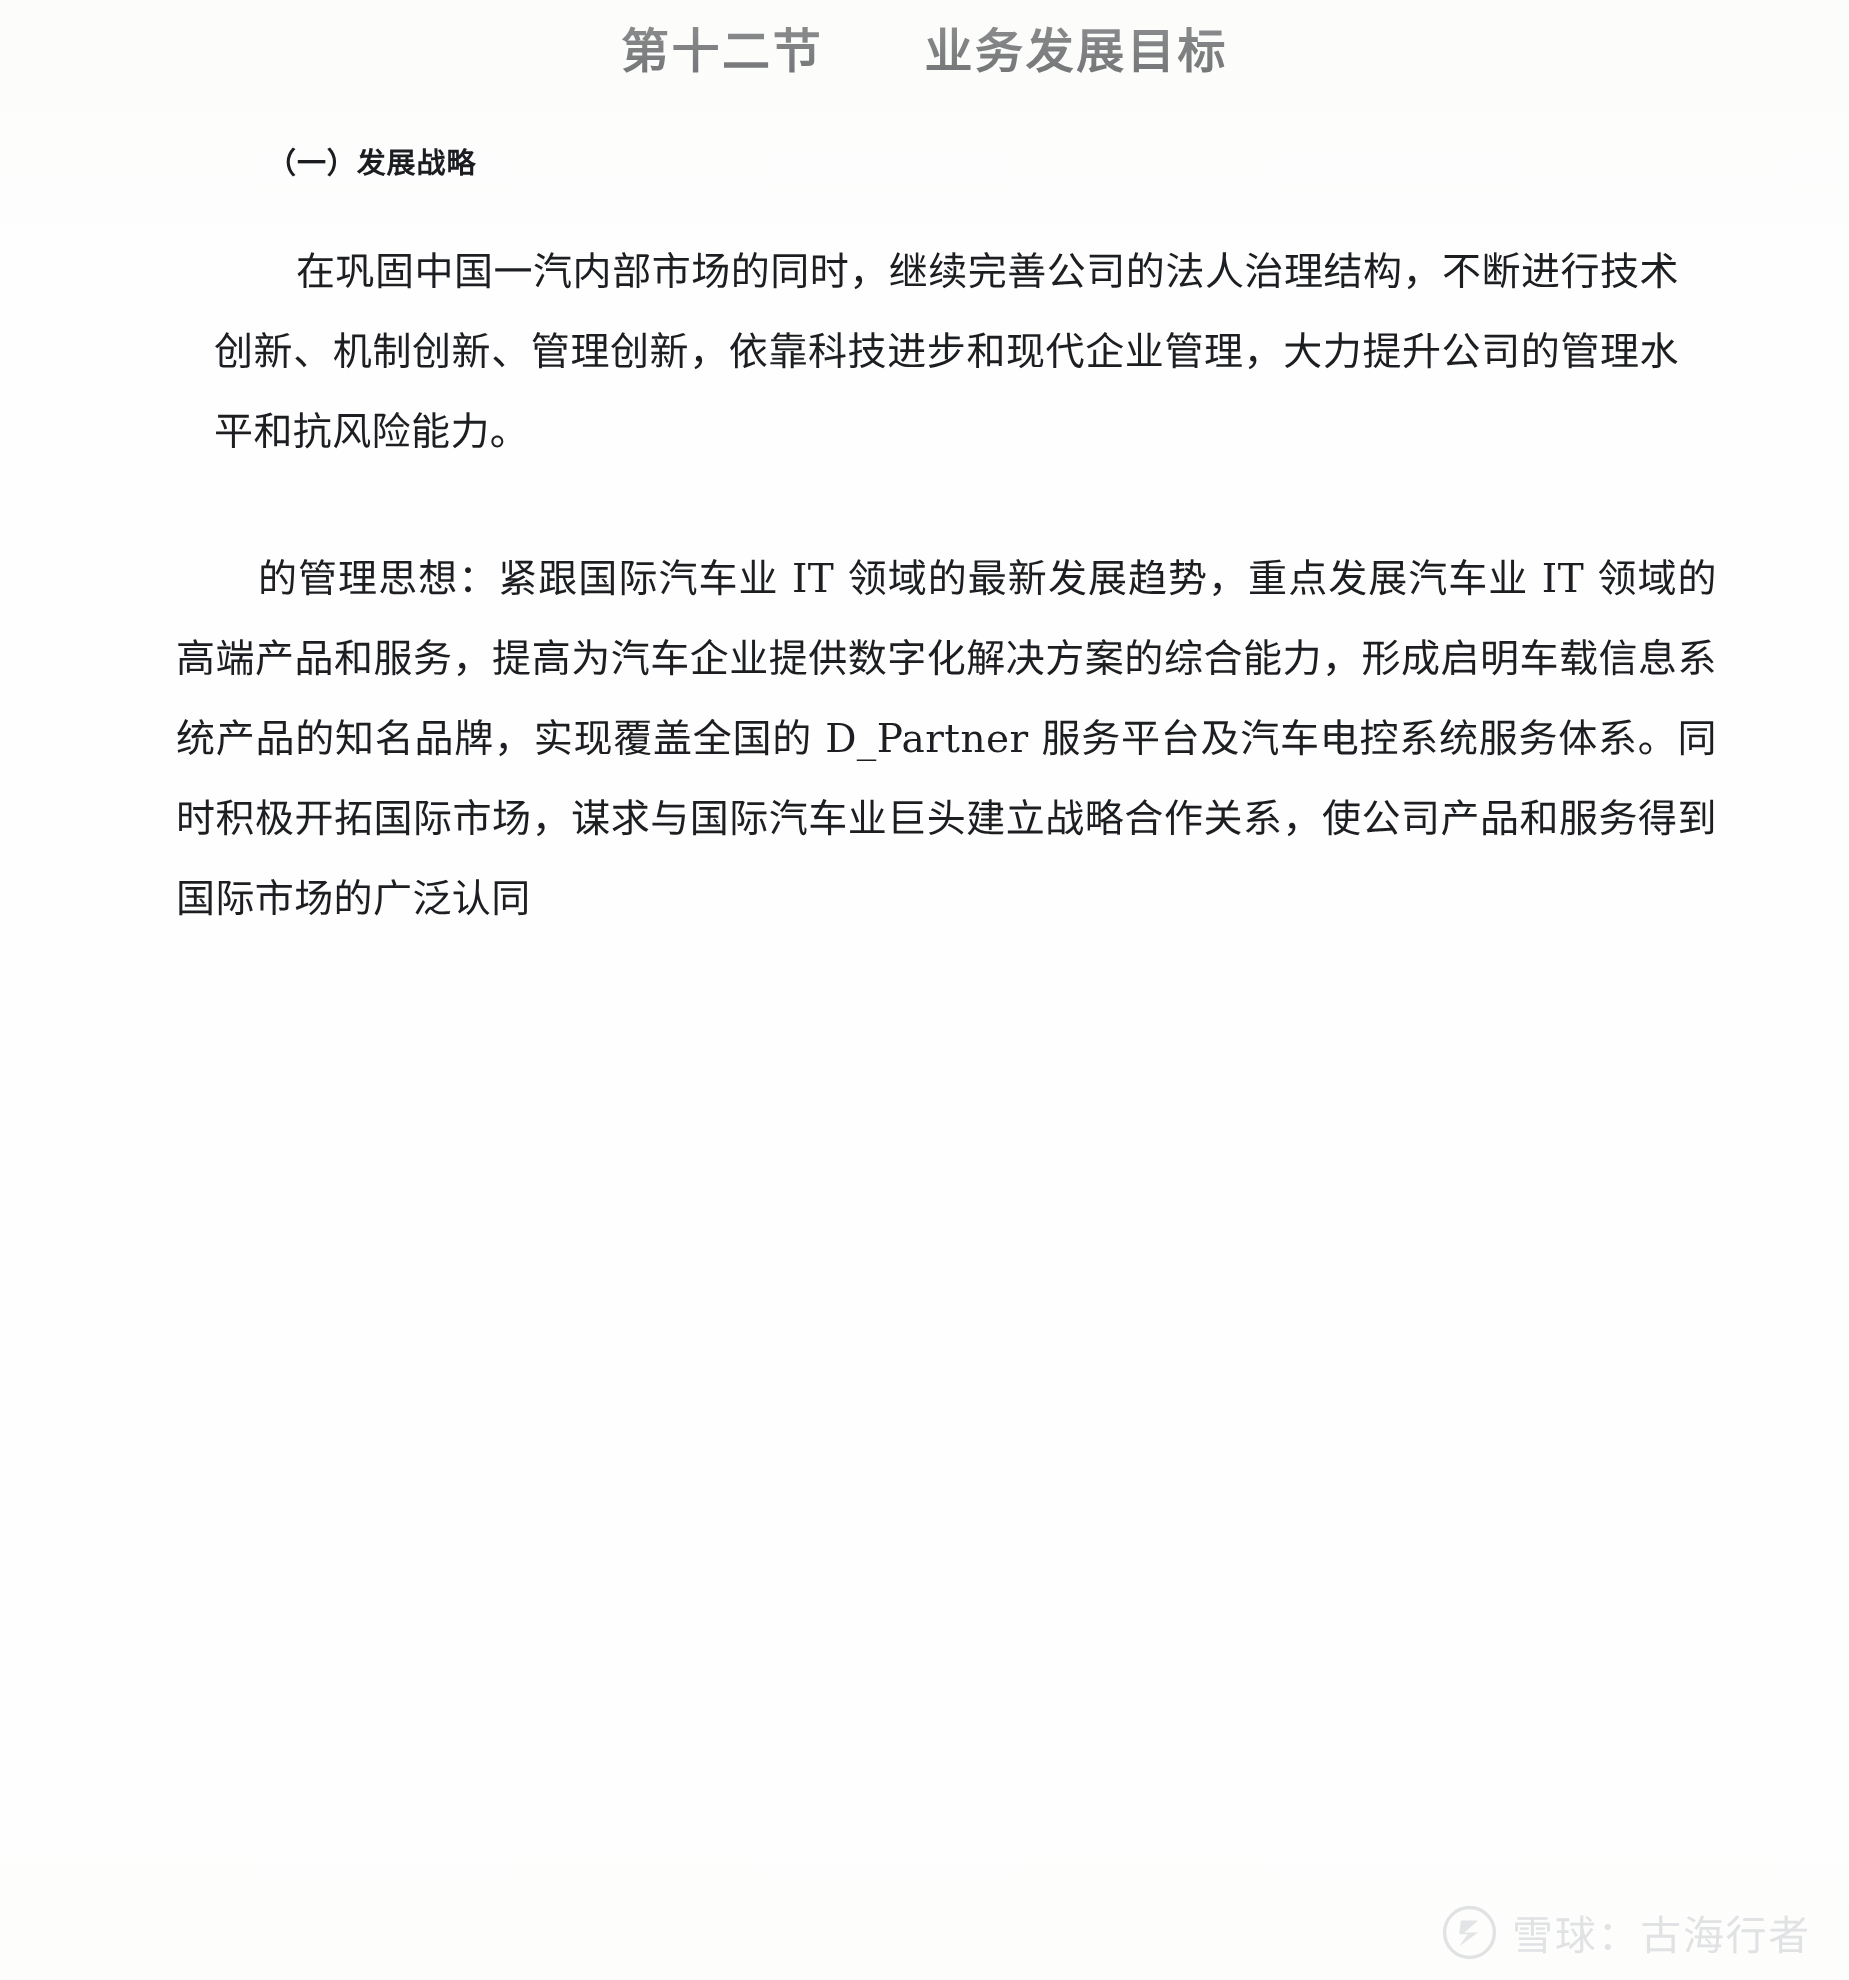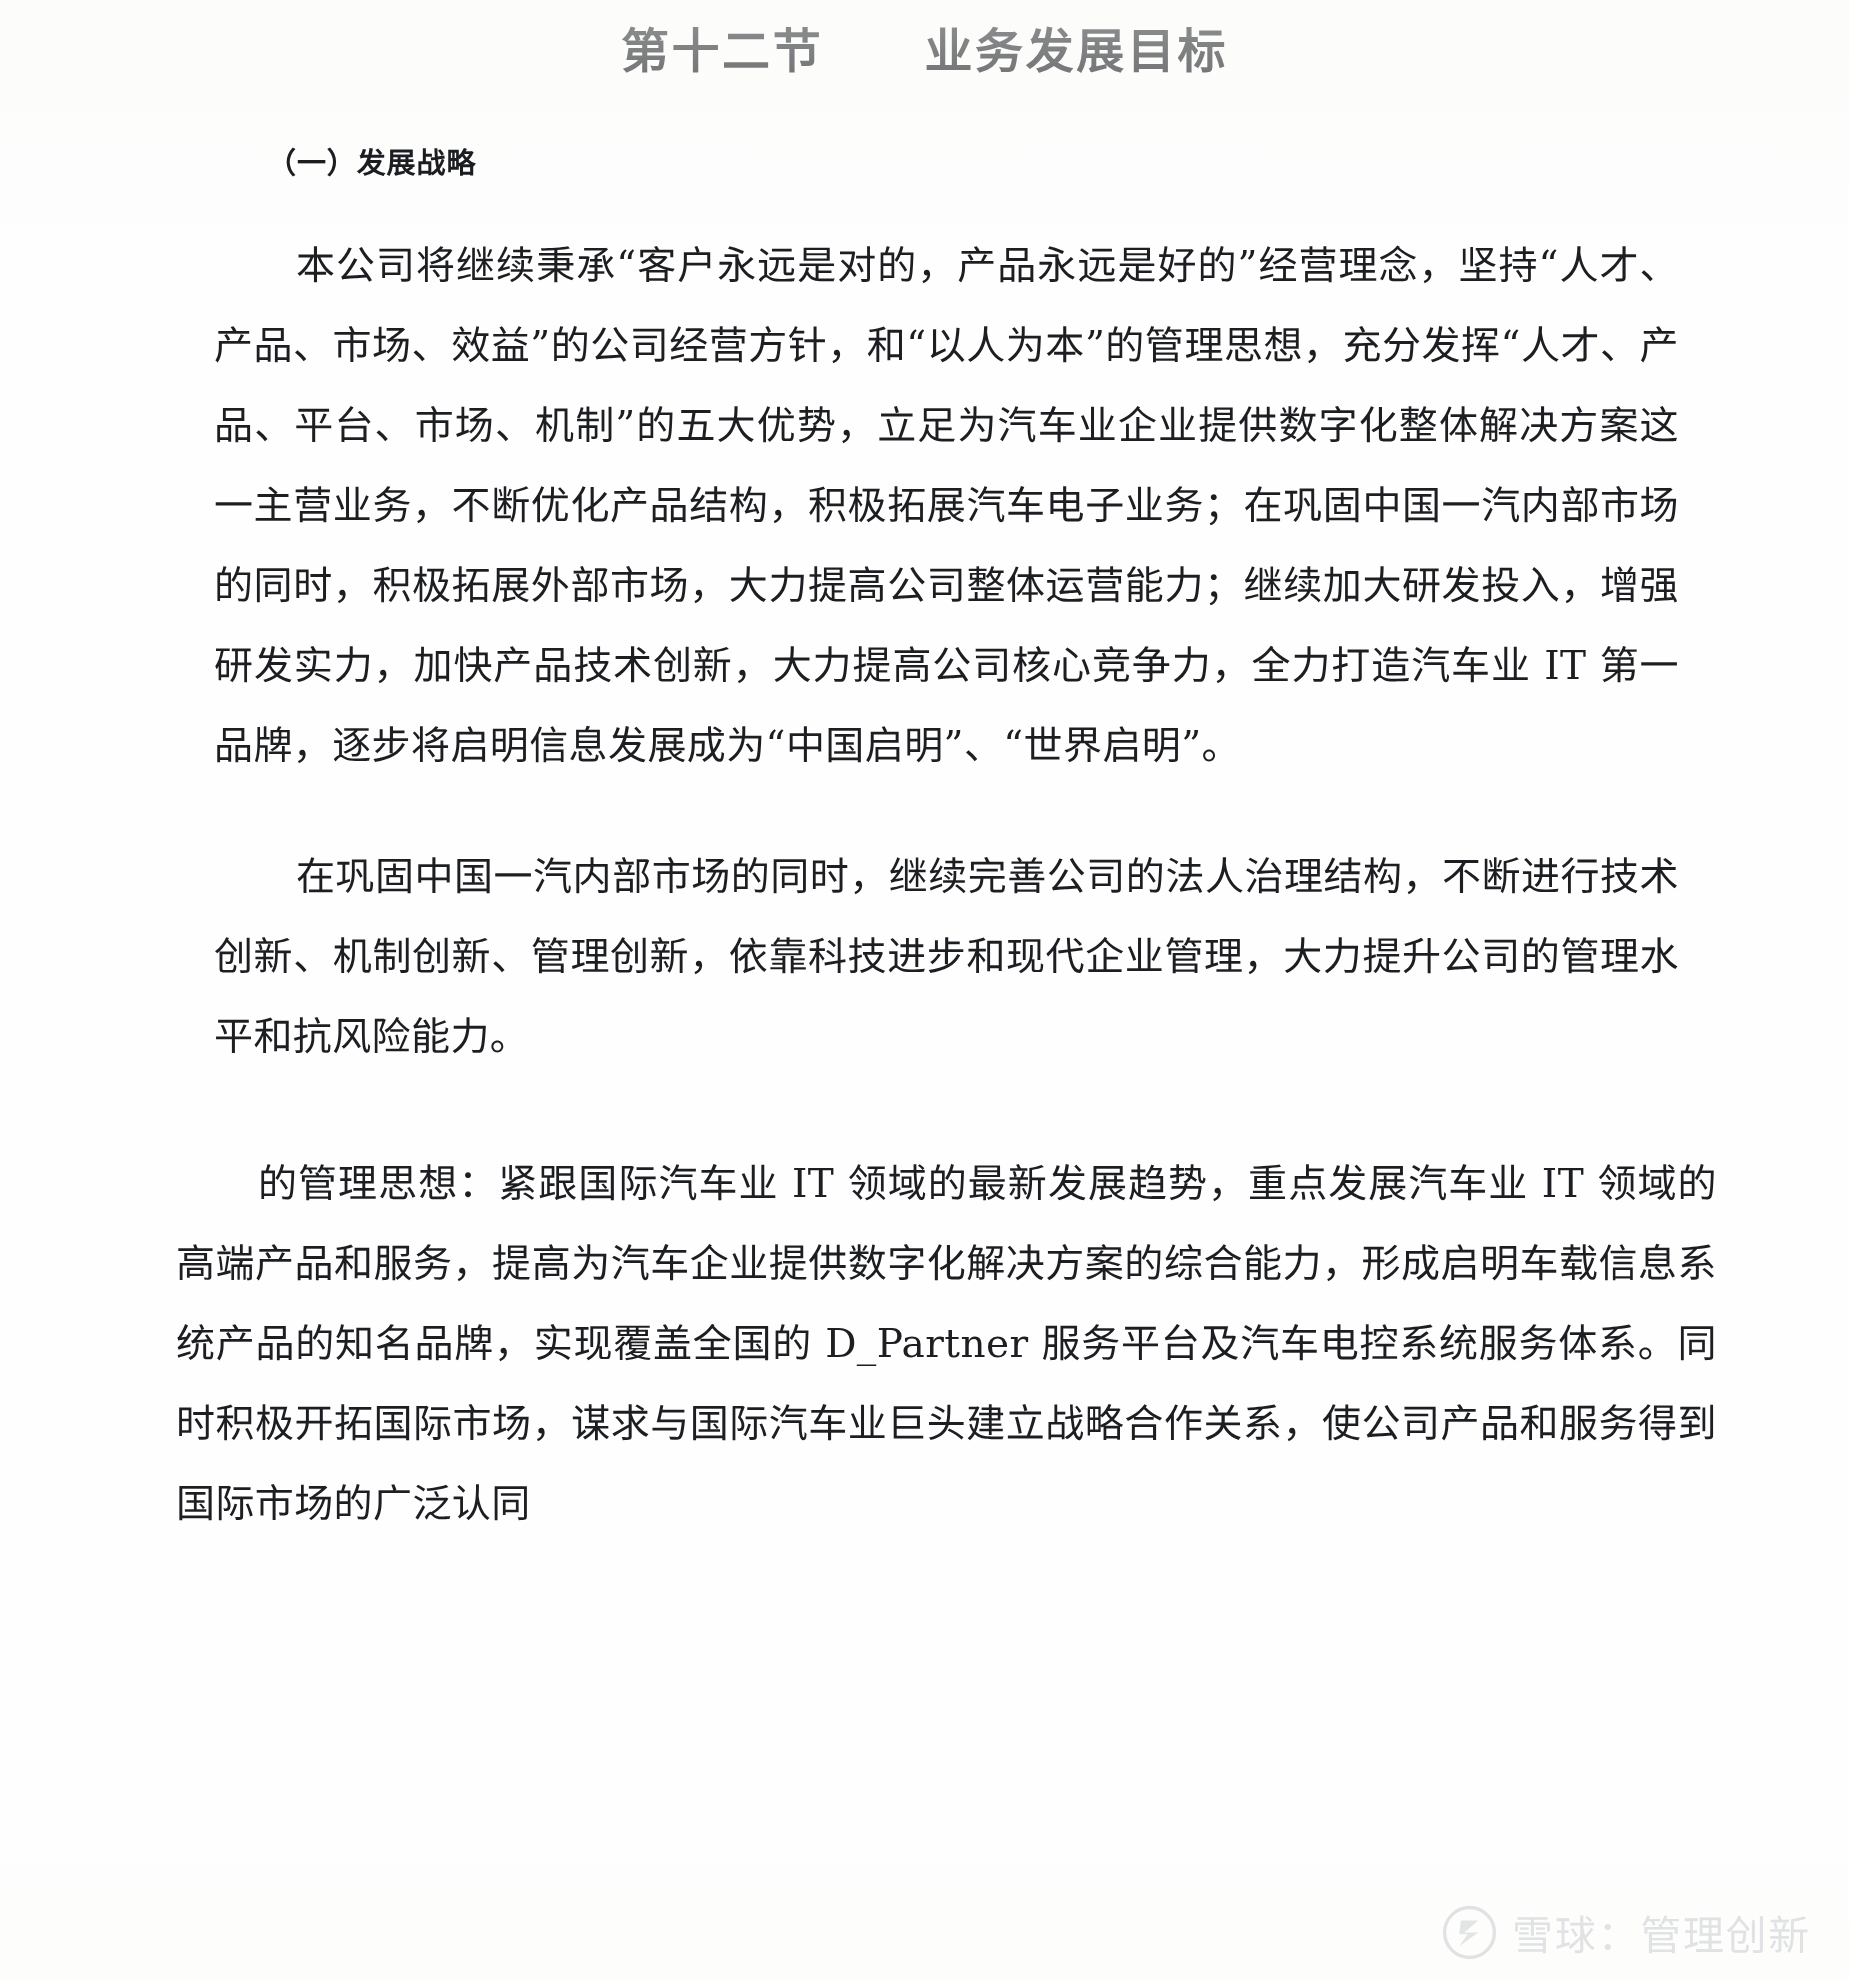--- a/index.html
+++ b/index.html
@@ -141,32 +141,31 @@
 
 <div class="page">
 
   <h1 class="section-title">第十二节　　业务发展目标</h1>
 
   <div class="content">
 
 
     <h3 class="h2-cn">（一）发展战略</h3>
 
-    <p class="para">本公司将继续秉承“客户永远是对的，产品永远是好的”经营理念，坚持“人才、产品、市场、效益”的公司经营方针，和“以人为本”的管理思想，充分发挥“人才、产品、平台、市场、机制”的五大优势，立足为汽车业企业提供数字化整体解决方案这一主营业务，不断优化产品结构，积极拓展汽车电子业务；在巩固中国一汽内部市场的同时，积极拓展外部市场，大力提高公司整体运营能力；继续加大研发投入，增强研发实力，加快产品技术创新，大力提高公司核心竞争力，全力打造汽车业 IT 第一品牌，逐步将启明信息发展成为“中国启明”、“世界启明”。</p>
 
     <p class="para tight">在巩固中国一汽内部市场的同时，继续完善公司的法人治理结构，不断进行技术创新、机制创新、管理创新，依靠科技进步和现代企业管理，大力提升公司的管理水平和抗风险能力。</p>
 
     <p class="para last wide">的管理思想：紧跟国际汽车业 IT 领域的最新发展趋势，重点发展汽车业 IT 领域的高端产品和服务，提高为汽车企业提供数字化解决方案的综合能力，形成启明车载信息系统产品的知名品牌，实现覆盖全国的 D_Partner 服务平台及汽车电控系统服务体系。同时积极开拓国际市场，谋求与国际汽车业巨头建立战略合作关系，使公司产品和服务得到国际市场的广泛认同</p>
 
   </div>
 
   <div class="watermark">
     <span class="wm-logo">
       <svg viewBox="0 0 64 64" width="55" height="55" aria-hidden="true">
         <circle cx="32" cy="32" r="29" fill="none" stroke="#c9ccd1" stroke-width="4"></circle>
         <path d="M22 18 L42 18 L26 32 L42 32 L20 48 L30 34 L20 34 Z" fill="#c9ccd1" opacity="0.95"></path>
       </svg>
     </span>
-    <span class="wm-text">雪球：管理创新</span>
+    <span class="wm-text">雪球：古海行者</span>
   </div>
 
 </div>
 
 
 </body></html>

